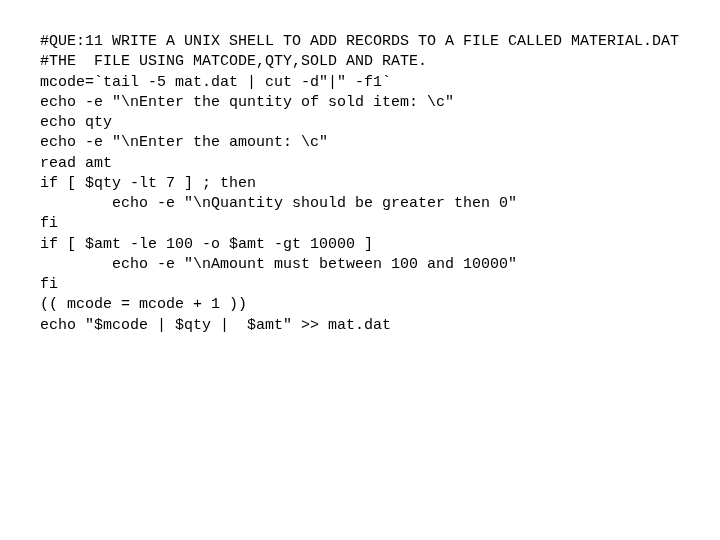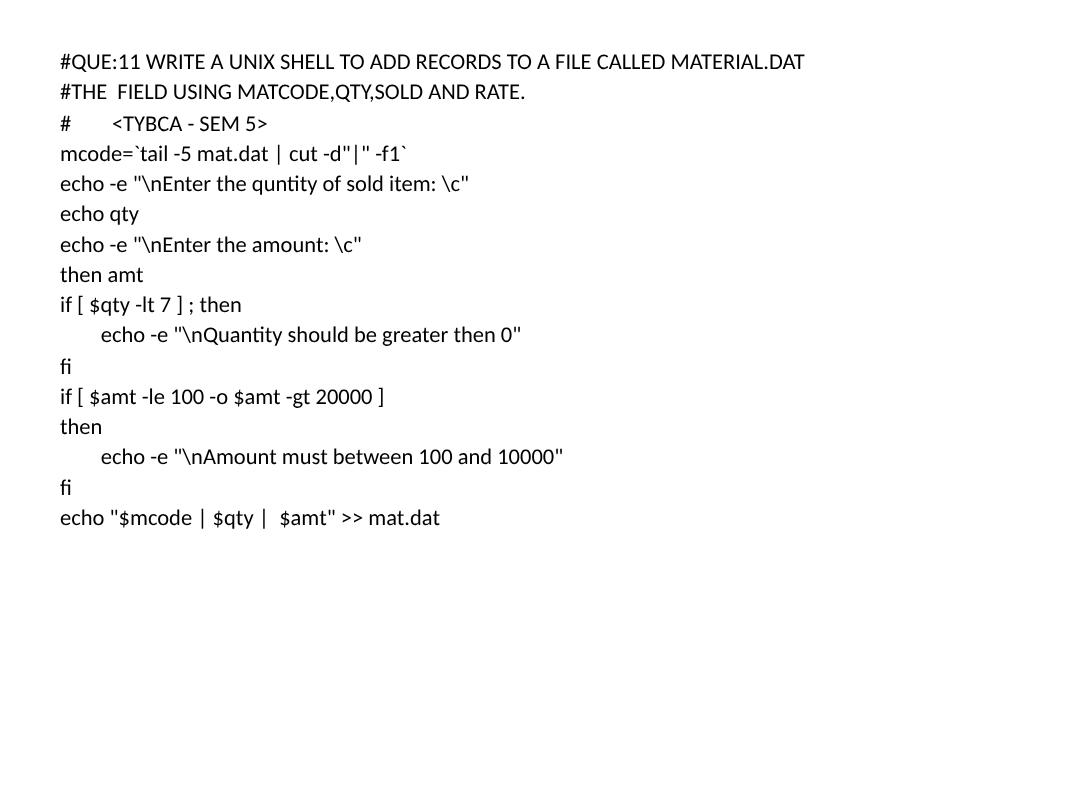--- a/index.html
+++ b/index.html
@@ -8,38 +8,38 @@
     width: 720px;
     height: 540px;
     background: #ffffff;
     font-family: Calibri, "Segoe UI", Arial, sans-serif;
     font-size: 15px;
     color: #000000;
     line-height: 1.35;
   }
   .page {
     padding: 32px 40px 0 40px;
+    font-family: Liberation Mono, monospace;
   }
   .codeline {
     white-space: pre;
   }
 </style>
 </head>
 <body>
 
 <div class="page">
   <div class="codeline">#QUE:11 WRITE A UNIX SHELL TO ADD RECORDS TO A FILE CALLED MATERIAL.DAT</div>
-  <div class="codeline">#THE  FIELD USING MATCODE,QTY,SOLD AND RATE.</div>
-  <div class="codeline">#        &lt;TYBCA - SEM 5&gt;</div>
+  <div class="codeline">#THE  FILE USING MATCODE,QTY,SOLD AND RATE.</div>
   <div class="codeline">mcode=`tail -5 mat.dat | cut -d"|" -f1`</div>
   <div class="codeline">echo -e "\nEnter the quntity of sold item: \c"</div>
   <div class="codeline">echo qty</div>
   <div class="codeline">echo -e "\nEnter the amount: \c"</div>
-  <div class="codeline">then amt</div>
+  <div class="codeline">read amt</div>
   <div class="codeline">if [ $qty -lt 7 ] ; then</div>
   <div class="codeline">        echo -e "\nQuantity should be greater then 0"</div>
   <div class="codeline">fi</div>
-  <div class="codeline">if [ $amt -le 100 -o $amt -gt 20000 ]</div>
-  <div class="codeline">then</div>
+  <div class="codeline">if [ $amt -le 100 -o $amt -gt 10000 ]</div>
   <div class="codeline">        echo -e "\nAmount must between 100 and 10000"</div>
   <div class="codeline">fi</div>
+  <div class="codeline">(( mcode = mcode + 1 ))</div>
   <div class="codeline">echo "$mcode | $qty |  $amt" &gt;&gt; mat.dat</div>
 </div>
 
 </body></html>

